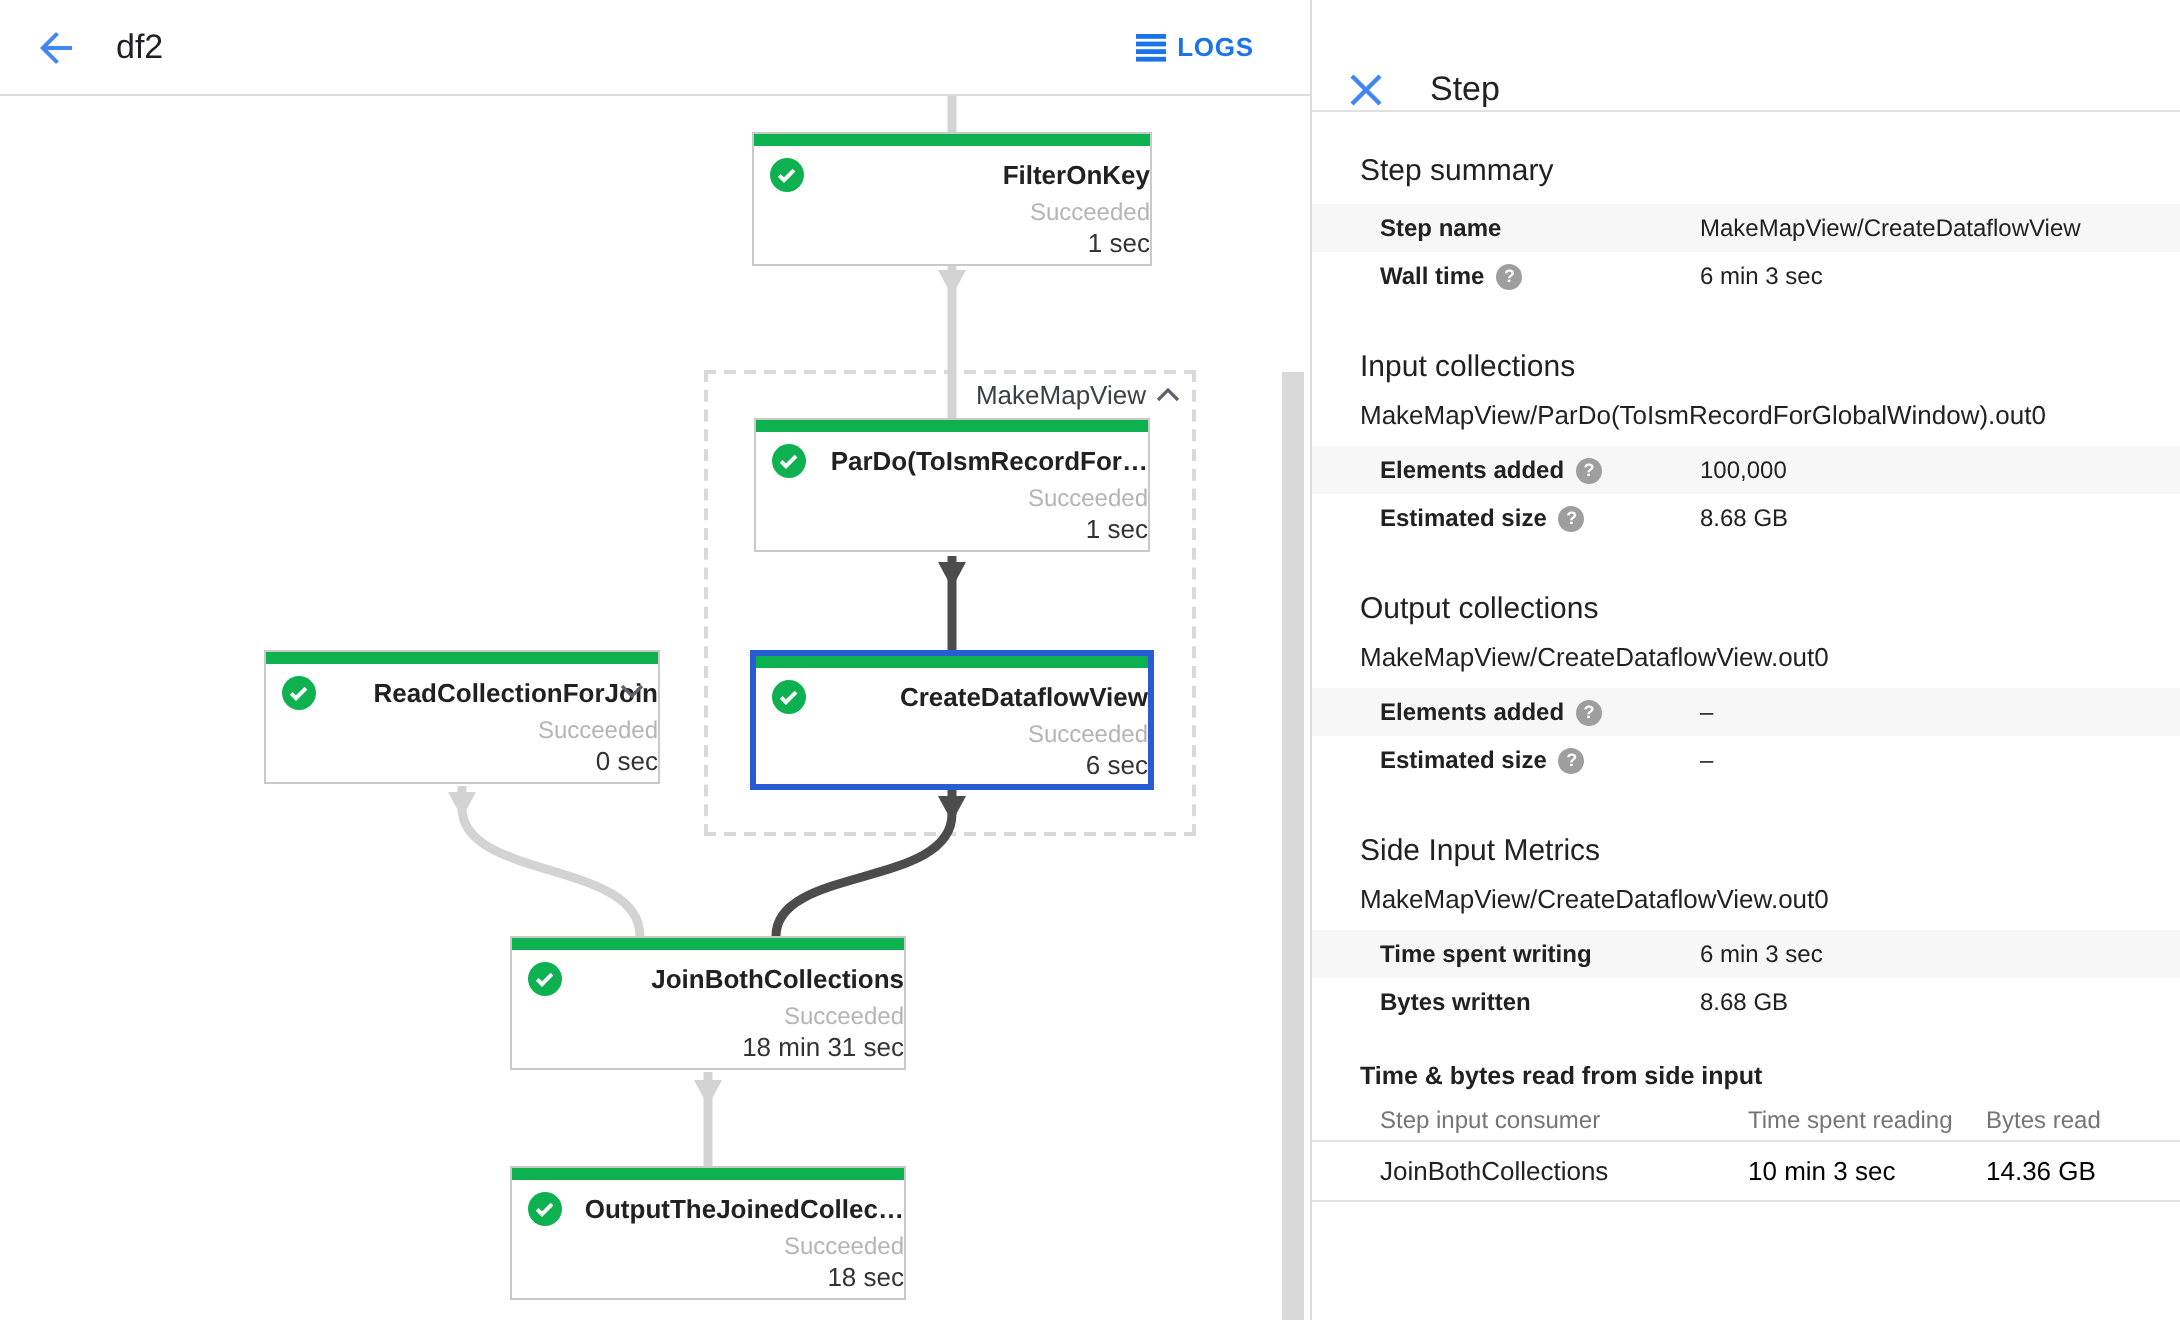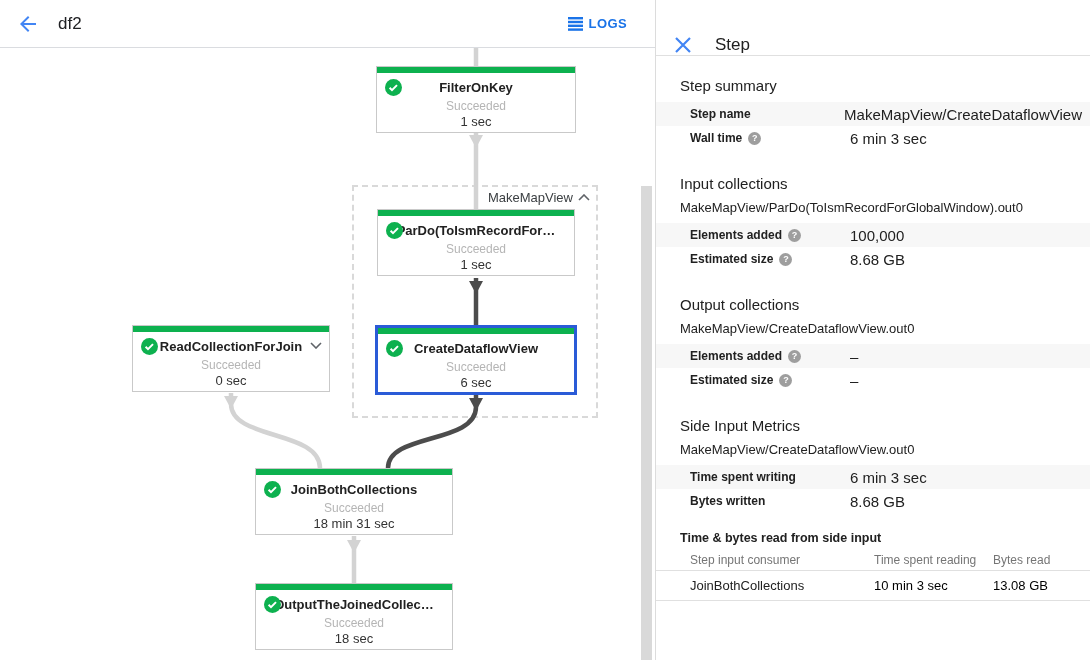--- a/index.html
+++ b/index.html
@@ -18,21 +18,21 @@
 
   .edges { position:absolute; left:0; top:0; z-index:1; pointer-events:none; }
 
   .group-box { position:absolute; left:352px; top:185px; width:246px; height:233px;
     border:2px dashed #d9d9d9; z-index:0; }
   .group-label { position:absolute; left:352px; top:190px; width:238px; text-align:right;
     font-size:13px; color:#3c4043; z-index:2; cursor:pointer; display:flex;
     justify-content:flex-end; align-items:center; gap:5px; }
 
   .node { position:absolute; width:198px; height:67px; background:#fff;
-    border:1px solid #c9c9c9; z-index:2; text-align:center; cursor:pointer; }
+    border:1px solid #c9c9c9; z-index:2; text-align:right; cursor:pointer; }
   .node .bar { position:absolute; left:0; top:0; width:100%; height:6px; background:#0db14f; }
   .node .check { position:absolute; left:8px; top:12px; width:17px; height:17px; }
   .ntitle { margin-top:13px; font-size:13px; font-weight:bold; color:#212121;
     white-space:nowrap; overflow:hidden; }
   .nstatus { margin-top:4px; font-size:12px; color:#b5b5b5; }
   .ntime { margin-top:1px; font-size:13px; color:#333; }
   .node.selected { border:3px solid #2a5bd7; }
   .node.selected .bar { top:0; }
   .node-chevron { position:absolute; right:7px; top:16px; cursor:pointer; }
 
@@ -53,21 +53,21 @@
   .close-btn { width:20px; height:20px; margin-left:17px; cursor:pointer; }
   .panel-title { margin-left:22px; font-size:17px; color:#212121; }
 
   .sec-heading { margin:25px 24px 0 24px; font-size:15px; color:#212121; }
   .sec-heading.first { margin-top:21px; }
   .collection-name { margin:8px 24px 0 24px; font-size:13px; color:#212121; }
   .rows { margin-top:8px; }
   .mrow { display:flex; align-items:center; height:24px; padding:0 8px 0 34px; font-size:12px; }
   .mrow.stripe { background:#f7f7f7; }
   .mlabel { width:160px; font-weight:bold; color:#212121; display:flex; align-items:center; gap:6px; }
-  .mvalue { color:#212121; font-size:15px; }
+  .mvalue { color:#212121; font-size:12px; }
   .help { display:inline-block; width:13px; height:13px; border-radius:50%; background:#9e9e9e;
     color:#fff; font-size:9px; font-weight:bold; text-align:center; line-height:13px; cursor:pointer; }
 
   .tbl-title { margin:18px 24px 0 24px; font-size:12.5px; font-weight:bold; color:#212121; }
   .tbl { margin-top:4px; }
   .tbl-head, .tbl-row { display:flex; padding:0 24px 0 34px; align-items:center; }
   .tbl-head { height:22px; border-bottom:1px solid #e0e0e0; font-size:12px; color:#757575; }
   .tbl-row { height:30px; border-bottom:1px solid #e0e0e0; font-size:13px; }
   .c1 { flex:1; }
   .c2 { width:119px; }
@@ -280,18 +280,18 @@
     <div class="tbl-title">Time &amp; bytes read from side input</div>
     <div class="tbl">
       <div class="tbl-head">
         <div class="c1">Step input consumer</div>
         <div class="c2">Time spent reading</div>
         <div class="c3">Bytes read</div>
       </div>
       <div class="tbl-row">
         <div class="c1">JoinBothCollections</div>
         <div class="c2">10 min 3 sec</div>
-        <div class="c3">13.08 GB</div>
+        <div class="c3">14.36 GB</div>
       </div>
     </div>
 
   </div>
 </div>
 
 </body></html>

